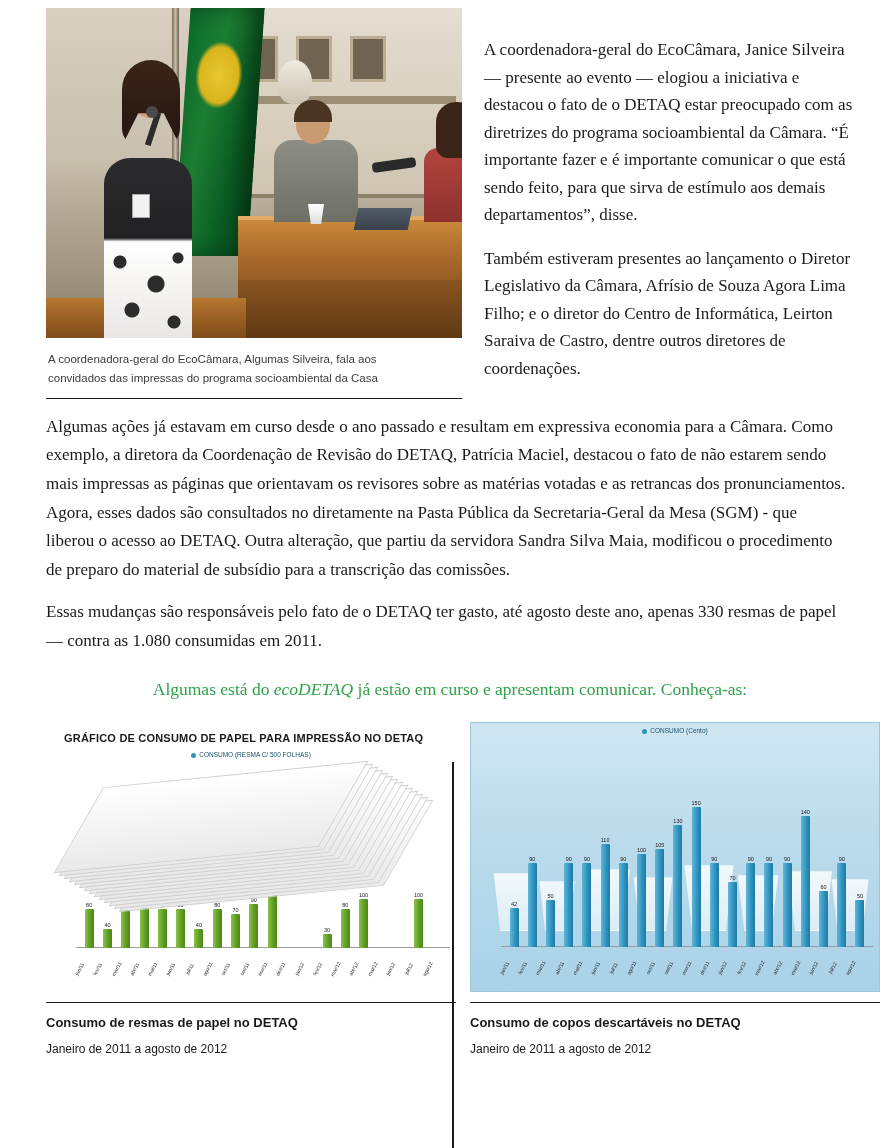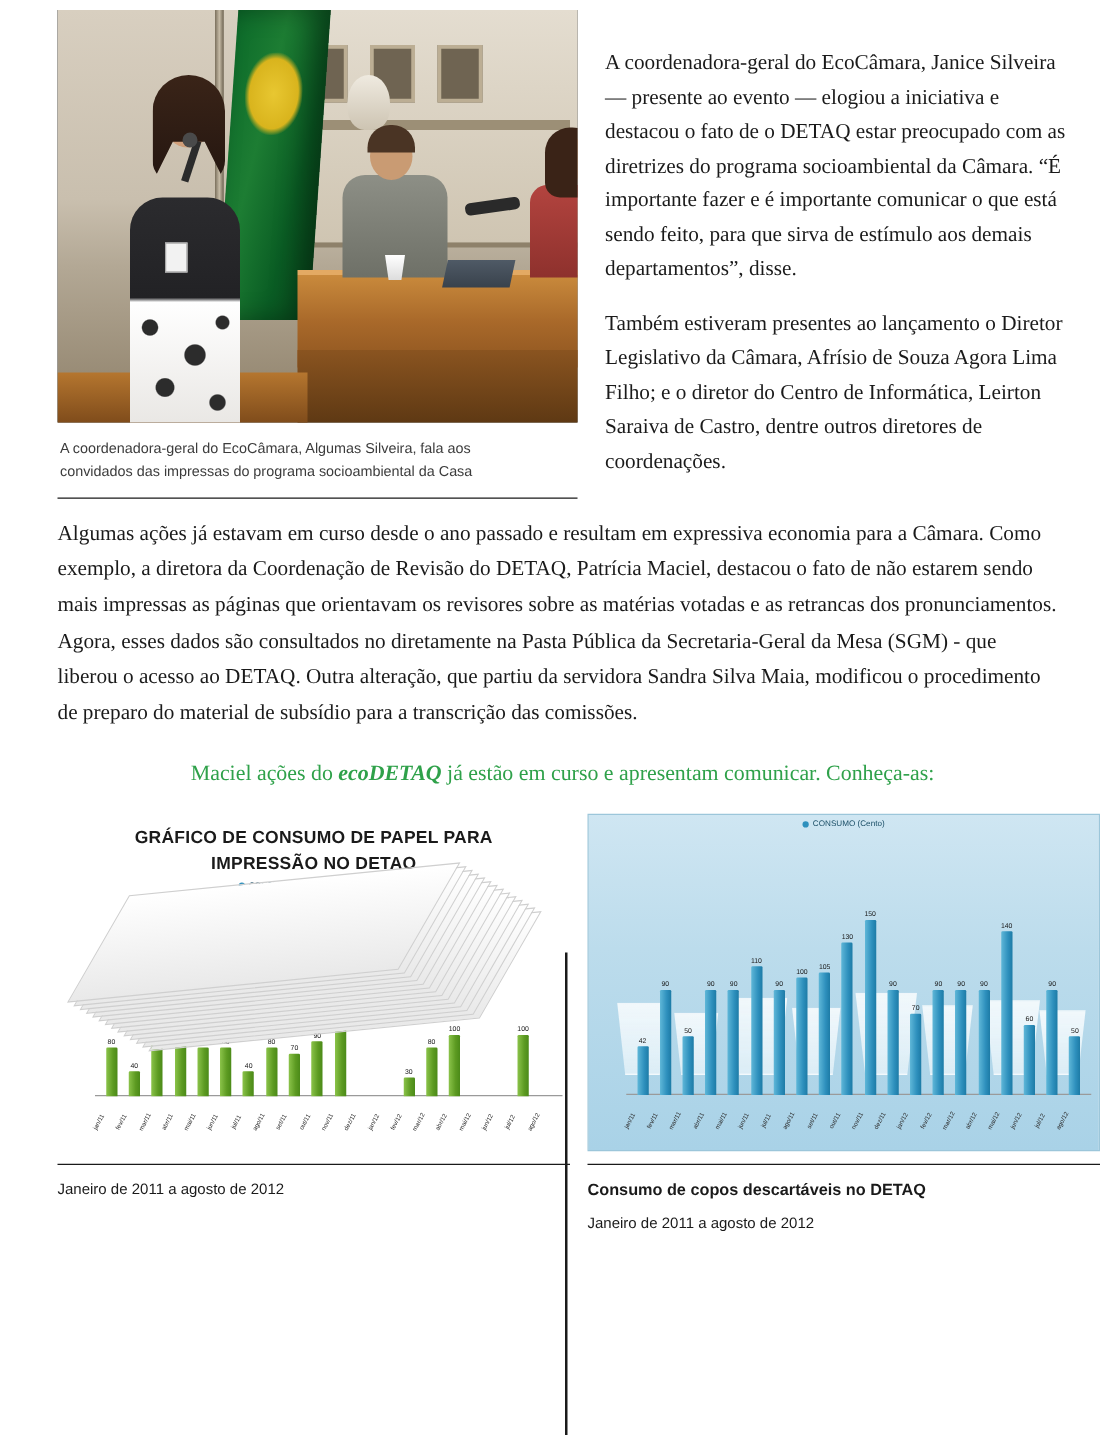--- a/index.html
+++ b/index.html
@@ -202,21 +202,21 @@
     line-height: 1.68;
     color: #1a1a1a;
   }
 
   .green-head {
     margin: 24px 0 22px 0;
     text-align: center;
     font-size: 17.5px;
     color: #2fa14a;
   }
-  .green-head b { font-style: italic; font-weight: bold; }
+  .green-head b { font-style: italic; font-weight: normal; }
 
   
   .charts {
     display: flex;
     gap: 14px;
     align-items: flex-start;
     margin-top: 4px;
   }
   .chart-card { position: relative; }
   .chart-left { width: 410px; }
@@ -229,23 +229,23 @@
     overflow: hidden;
   }
   .chart-box-right {
     width: 410px; height: 270px;
     background: linear-gradient(180deg,#cfe6f2 0%, #bcdcec 40%, #a9d2e7 100%);
     border: 1px solid #9cc6da;
     position: relative;
     overflow: hidden;
   }
   .chart-title {
-    text-align:center;
+    text-align:left;
     font-family:"Liberation Sans", sans-serif;
-    font-size: 14px;
+    font-size: 11px;
     font-weight: bold;
     letter-spacing: .2px;
     padding: 8px 18px 0 18px;
     line-height: 1.5;
     color:#1a1a1a;
   }
   .chart-legend {
     text-align:center;
     font-family:"Liberation Sans", sans-serif;
     font-size: 6.5px;
@@ -399,24 +399,25 @@
     </div>
 
     <div class="intro-col">
       <p>A coordenadora-geral do EcoCâmara, Janice Silveira — presente ao evento — elogiou a iniciativa e destacou o fato de o DETAQ estar preocupado com as diretrizes do programa socioambiental da Câmara. “É importante fazer e é importante comunicar o que está sendo feito, para que sirva de estímulo aos demais departamentos”, disse.</p>
       <p>Também estiveram presentes ao lançamento o Diretor Legislativo da Câmara, Afrísio de Souza Agora Lima Filho; e o diretor do Centro de Informática, Leirton Saraiva de Castro, dentre outros diretores de coordenações.</p>
     </div>
   </div>
 
   <div class="body-block">
     <p>Algumas ações já estavam em curso desde o ano passado e resultam em expressiva economia para a Câmara. Como exemplo, a diretora da Coordenação de Revisão do DETAQ, Patrícia Maciel, destacou o fato de não estarem sendo mais impressas as páginas que orientavam os revisores sobre as matérias votadas e as retrancas dos pronunciamentos. Agora, esses dados são consultados no diretamente na Pasta Pública da Secretaria-Geral da Mesa (SGM) - que liberou o acesso ao DETAQ.  Outra alteração, que partiu da servidora Sandra Silva Maia, modificou o procedimento de preparo do material de subsídio para a transcrição das comissões.</p>
+    <p>Essas mudanças  são responsáveis pelo fato de o DETAQ ter gasto, até agosto deste ano, apenas 330 resmas de papel  — contra as 1.080 consumidas em 2011.</p>
   </div>
 
   <div class="green-head">
-    <span>Maciel ações do </span><b>ecoDETAQ</b><span> já estão em curso e apresentam comunicar. Conheça-as:</span>
+    <span>Algumas está do </span><b>ecoDETAQ</b><span> já estão em curso e apresentam comunicar. Conheça-as:</span>
   </div>
 
   <div class="charts">
 
     <div class="chart-card chart-left">
       <div class="chart-box-left">
         <div class="chart-title">GRÁFICO DE CONSUMO DE PAPEL PARA IMPRESSÃO NO DETAQ</div>
         <div class="chart-legend">
           <span class="legend-dot"></span><span>CONSUMO (RESMA C/ 500 FOLHAS)</span>
         </div>
@@ -538,20 +539,21 @@
               <span class="xlab">mar/12</span>
               <span class="xlab">abr/12</span>
               <span class="xlab">mai/12</span>
               <span class="xlab">jun/12</span>
               <span class="xlab">jul/12</span>
               <span class="xlab">ago/12</span>
             </div>
         </div>
       </div>
       <div class="hrule-left"></div>
+      <div class="chart-caption">Consumo de resmas de papel no DETAQ</div>
       <div class="chart-sub">Janeiro de 2011 a agosto de 2012</div>
     </div>
 
     <div class="chart-card chart-right">
       <div class="chart-box-right">
         <div class="chart-legend">
           <span class="legend-dot"></span><span>CONSUMO (Cento)</span>
         </div>
         <div class="cups" id="cupsDeco">
             <i style="left: 6px; width: 46px; height: 58px; opacity: 0.85;"></i>

